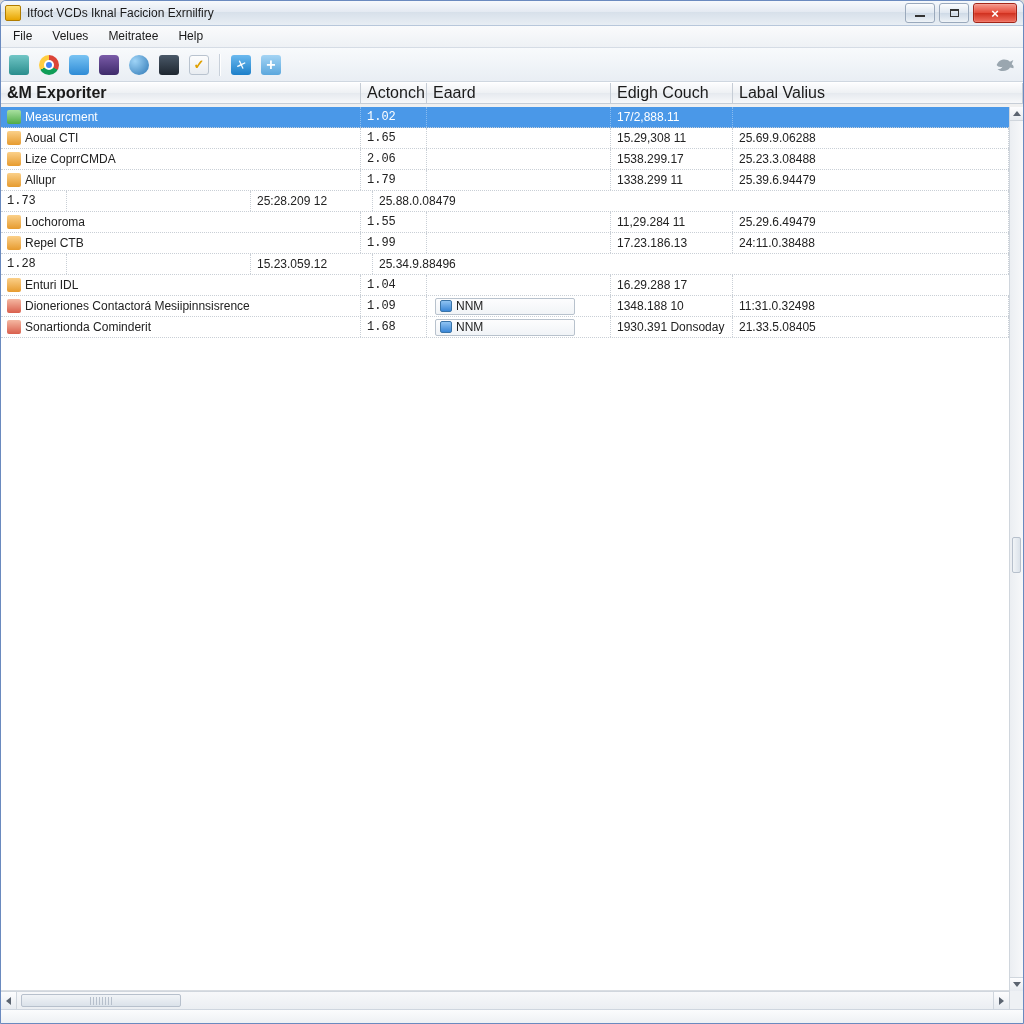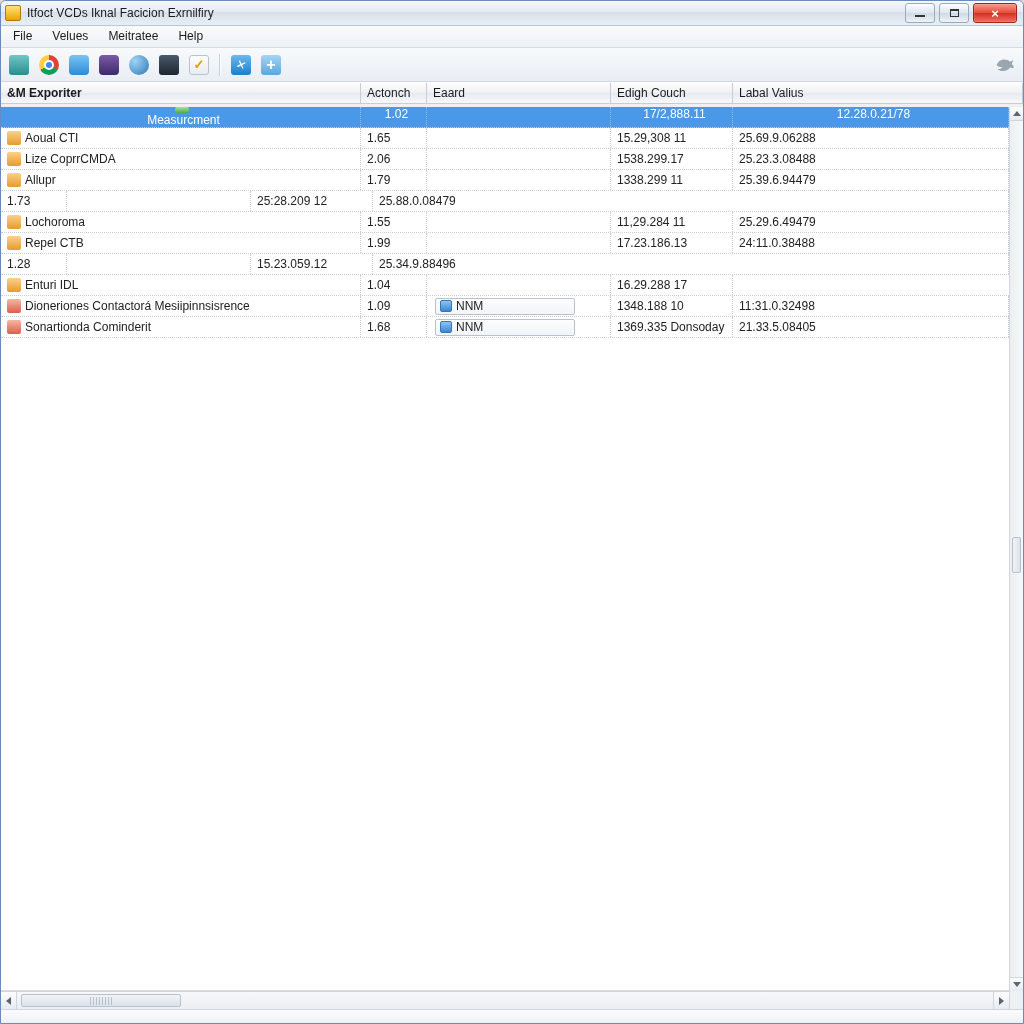--- a/index.html
+++ b/index.html
@@ -82,21 +82,21 @@
 .tb-btn svg, .tb-btn .ico { width: 20px; height: 20px; }
 .tb-sep { width: 2px; height: 22px; border-left: 1px solid #c8d0da; border-right: 1px solid #ffffff; margin: 0 2px; }
 .tb-right { margin-left: auto; }
 
 .headers {
   height: 22px;
   background: linear-gradient(#fdfdfe,#eef1f4 48%,#e6eaef 52%,#f7f8fa);
   border-top: 1px solid #ffffff;
   border-bottom: 1px solid #c6cdd6;
   display: flex;
-  font-size: 12px; color: #1a1a1a;
+  font-size: 16px; color: #1a1a1a;
 }
 .headers .col {
   height: 100%; display: flex; align-items: center;
   padding-left: 6px;
   border-right: 1px solid #c6cdd6;
 }
 .col.c0 { width: 360px; font-weight: 600; }
 .col.c1 { width: 66px; }
 .col.c2 { width: 184px; }
 .col.c3 { width: 122px; text-align: right; }
@@ -109,29 +109,29 @@
   overflow: hidden;
   border-bottom: 1px solid #d9dde2;
 }
 .row {
   height: 21px;
   display: flex; align-items: center;
   border-bottom: 1px dotted #c9cfd6;
   color: #222;
 }
 .row.selected { background: #4a98e8; color: #fff; }
-.row.selected .cell { border-color: rgba(255,255,255,0.35); flex-direction: column; }
+.row.selected .cell { border-color: rgba(255,255,255,0.35); }
 .row .cell {
   height: 100%; display: flex; align-items: center;
   padding-left: 6px;
   border-right: 1px dotted #c9cfd6;
 }
 .cell.c0 { width: 360px; }
 .cell.c0 .row-icon { width: 14px; height: 14px; margin-right: 4px; }
-.cell.c1 { width: 66px; }
+.cell.c1 { width: 66px; font-family: Liberation Mono, monospace; }
 .cell.c2 { width: 184px; }
 .cell.c3 { width: 122px; }
 .cell.c4 { flex: 1; }
 
 .ecell {
   display: flex; align-items: center; gap: 4px;
   height: 17px;
   margin: 0 2px;
   padding: 0 4px;
   width: 140px;
@@ -304,21 +304,20 @@
 
   <div class="body" id="grid-body">
       <div class="row selected">
         <div class="cell c0">
           <div class="row-icon ri0"></div>
           <span>Measurcment</span>
         </div>
         <div class="cell c1">1.02</div>
         <div class="cell c2"></div>
         <div class="cell c3">17/2,888.11</div>
-        <div class="cell c4">12.28.0.21/78</div>
       </div>
       <div class="row">
         <div class="cell c0">
           <div class="row-icon ri1"></div>
           <span>Aoual CTI</span>
         </div>
         <div class="cell c1">1.65</div>
         <div class="cell c2"></div>
         <div class="cell c3">15.29,308 11</div>
         <div class="cell c4">25.69.9.06288</div>
@@ -404,21 +403,21 @@
           <div class="row-icon ri2"></div>
           <span>Sonartionda Cominderit</span>
         </div>
         <div class="cell c1">1.68</div>
         <div class="cell c2">
           <div class="ecell">
             <div class="smicon"></div>
             <span>NNM</span>
           </div>
         </div>
-        <div class="cell c3">1369.335 Donsoday</div>
+        <div class="cell c3">1930.391 Donsoday</div>
         <div class="cell c4">21.33.5.08405</div>
       </div>
     </div>
 
   <div class="vscroll">
     <div class="arrow">
         <div class="tri up"></div>
       </div>
     <div class="thumb"></div>
     <div class="arrow bottom">

